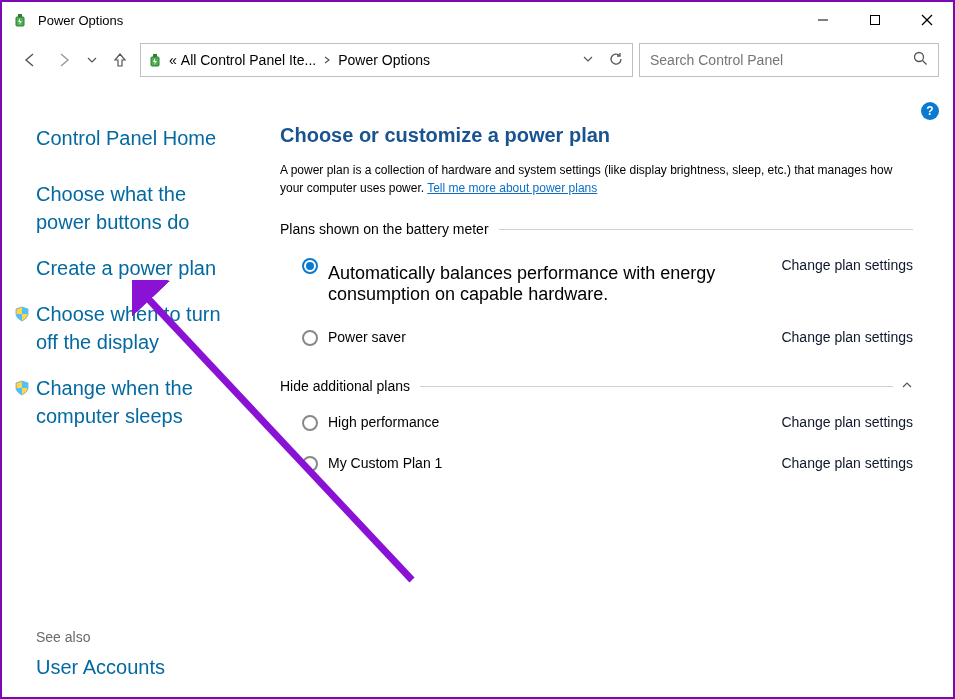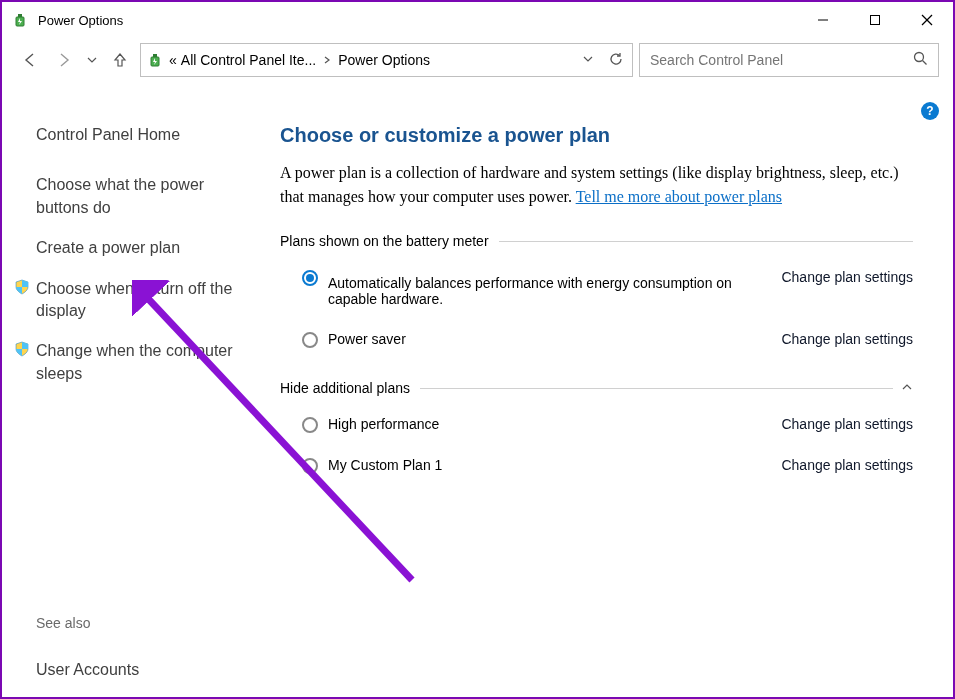--- a/index.html
+++ b/index.html
@@ -95,56 +95,55 @@
   position: absolute;
   top: 88px; left: 0; right: 0; bottom: 0;
 }
 .sidebar {
   width: 258px;
   padding: 34px 18px 10px 34px;
   display: flex;
   flex-direction: column;
 }
 .sidebar a {
-  color: #404040;
+  color: #0369a1;
   text-decoration: none;
-  font-size: 16px;
+  font-size: 20px;
   margin-bottom: 18px;
   line-height: 1.4;
   display: block;
 }
 .sidebar .icon-leading {
   position: relative;
 }
 .sidebar .mini-icon {
   position: absolute; left: -22px; top: 1px;
   width: 16px; height: 16px;
 }
 .see-also {
   margin-top: auto;
 }
 .see-also .label {
-  color: #6a6a6a; font-size: 14px; margin-bottom: 28px;
+  color: #6a6a6a; font-size: 14px; margin-bottom: 8px;
 }
 
 .content {
   flex: 1;
   padding: 34px 40px 10px 20px;
 }
 .content h1 {
   color: #1a5490;
   font-size: 20px;
   font-weight: 700;
   margin-bottom: 14px;
 }
 .content .intro {
-  font-size: 16px;
+  font-size: 12px;
   line-height: 1.5;
   margin-bottom: 24px;
-  font-family: Liberation Serif, serif;
 }
 .content .intro a {
   color: #0b6fc7;
   text-decoration: underline;
 }
 
 .section-title {
   display: flex; align-items: center;
   font-size: 14px; color: #000;
   margin-bottom: 16px;
@@ -175,21 +174,21 @@
   position: absolute;
   left: 2px; top: 2px;
   width: 8px; height: 8px;
   background: #0a7ad1;
   border-radius: 50%;
 }
 .plan-radio.unchecked { border-color: #888; }
 .plan-info { flex: 1; }
 .plan-name { font-size: 14px; }
 .plan-name.bold { font-weight: 600; }
-.plan-desc { font-size: 14px; color: #000; margin-top: 6px; }
+.plan-desc { font-size: 18px; color: #000; margin-top: 6px; }
 .plan-link {
   color: #0f172a; font-size: 14px; text-decoration: none;
   white-space: nowrap; margin-left: 20px;
 }
 .plan-group { margin-bottom: 28px; }
 
 
 .battery-icon {
   display: inline-block;
   width: 18px; height: 18px;

